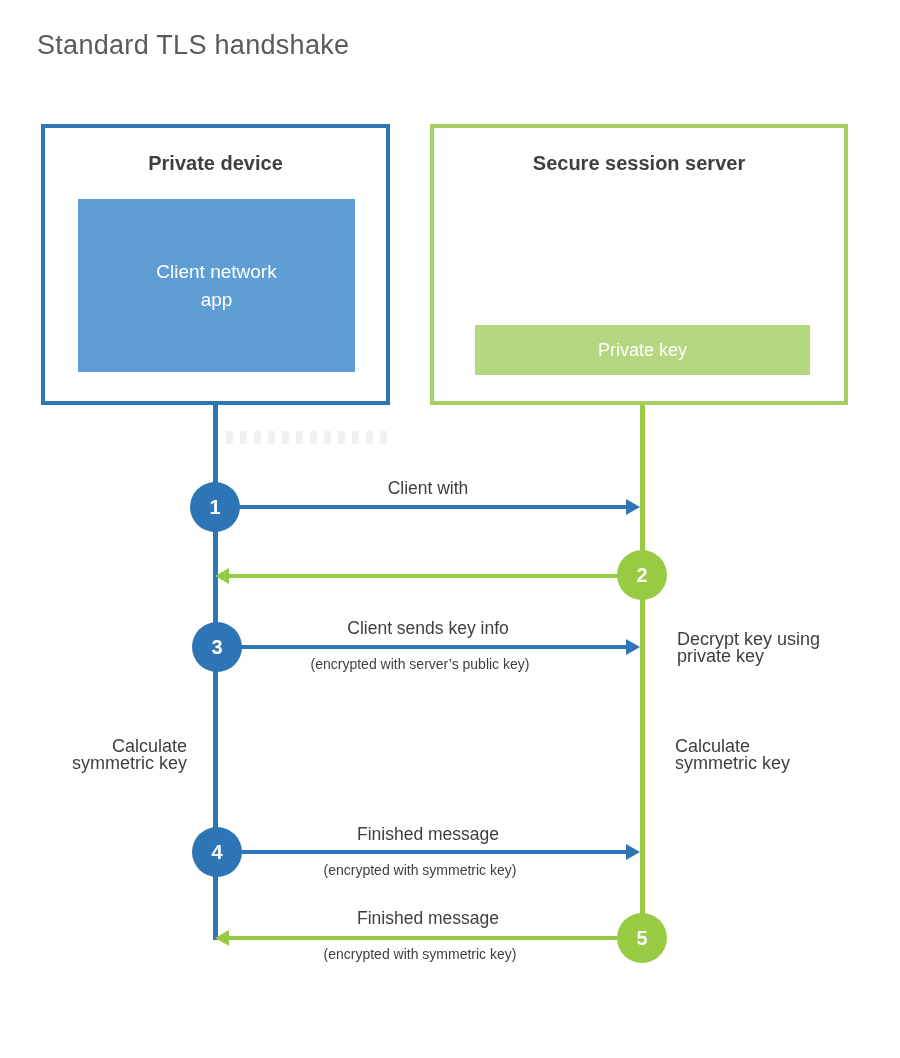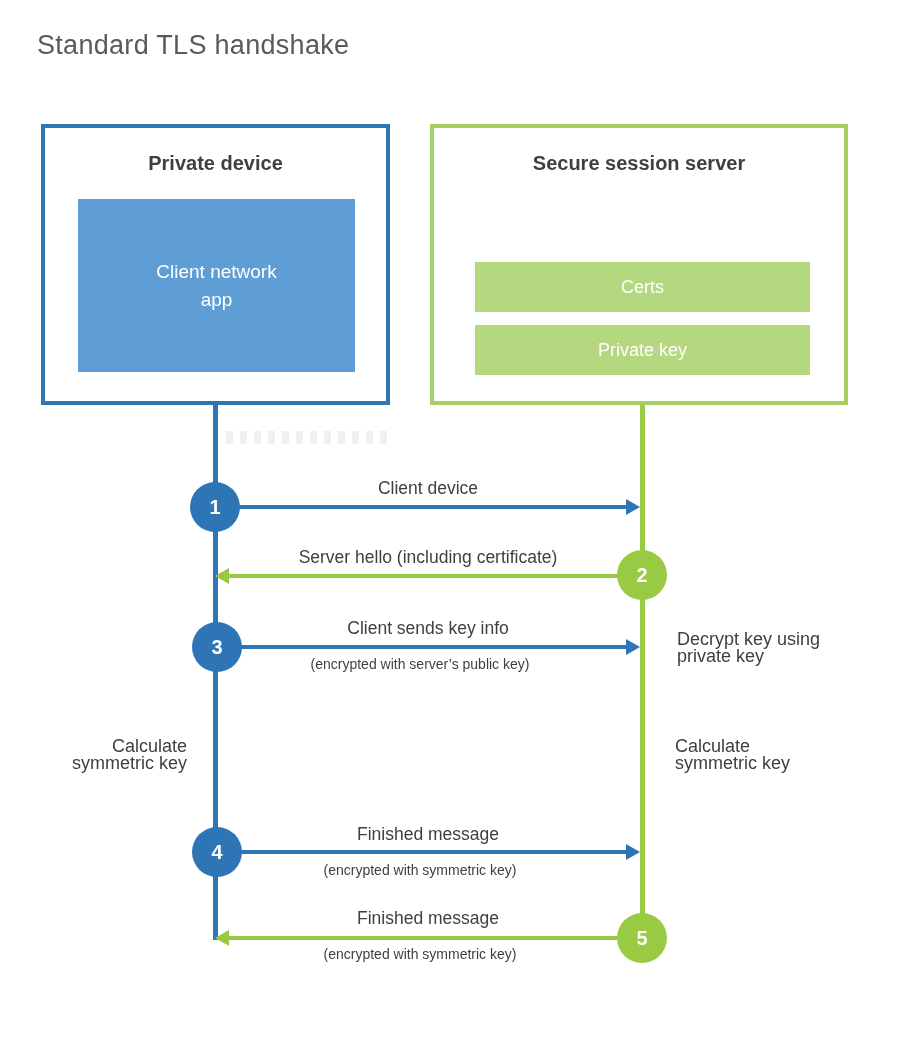--- a/index.html
+++ b/index.html
@@ -181,33 +181,31 @@
     <div class="box-title">Private device</div>
   </div>
   <div class="app-rect">
     <span>Client network</span>
     <span>app</span>
   </div>
 
   <div class="actor-box server-box">
     <div class="box-title">Secure session server</div>
   </div>
-  <div class="module-bar bar-2">Certs</div>
   <div class="module-bar bar-3">Private key</div>
 
   <div class="lifeline lifeline-client"></div>
   <div class="lifeline lifeline-server"></div>
   <div class="faint-dashes"></div>
 
-  <div class="msg-label l1">Client device</div>
+  <div class="msg-label l1">Client with</div>
   <div class="msg-line line-blue m1-line"></div>
   <div class="ah ah-right m1-ah"></div>
   <div class="step-circle circle-blue c1">1</div>
 
-  <div class="msg-label l2">Server hello (including certificate)</div>
   <div class="msg-line line-green m2-line"></div>
   <div class="ah ah-left m2-ah"></div>
   <div class="step-circle circle-green c2">2</div>
 
   <div class="msg-label l3">Client sends key info</div>
   <div class="msg-sub s3">(encrypted with server’s public key)</div>
   <div class="msg-line line-blue m3-line"></div>
   <div class="ah ah-right m3-ah"></div>
   <div class="step-circle circle-blue c3">3</div>
 

